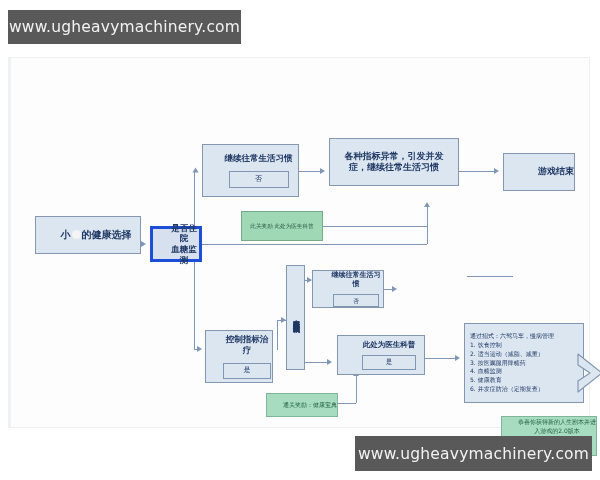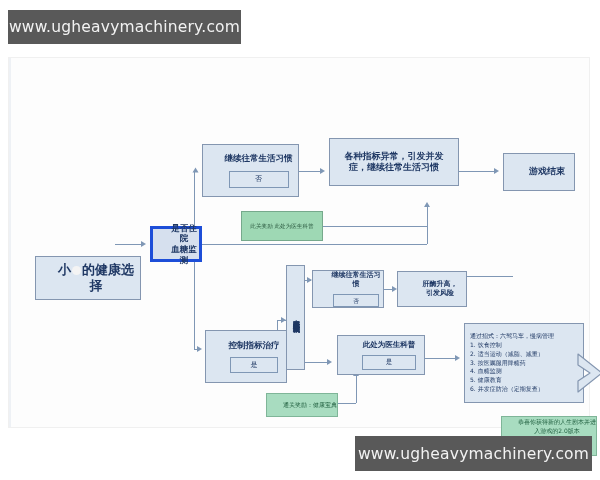--- a/index.html
+++ b/index.html
@@ -27,30 +27,30 @@
         color:#1f3864;line-height:1.25;padding-left:16px;}
   .blue{background:#dce6f1;border:1px solid #8496b0;}
   .blue2{background:#d6e0ee;border:3px solid #1d4ed8;}
   .green{background:#9ed8b4;border:1px solid #76a98c;color:#2f5e44;}
   .green2{background:#a8dcc0;border:1px solid #7fb598;color:#1f5e3e;}
   .inner{background:#dce6f1;border:1px solid #7f97b5;
          display:flex;align-items:center;justify-content:center;
          color:#1f3864;}
 
   
-  #n-start{left:26px;top:158px;width:106px;height:44px;font-size:13px;font-weight:bold;margin-top:40px;}
+  #n-start{left:26px;top:158px;width:106px;height:38px;font-size:10px;font-weight:bold;}
   #n-start .redact{display:inline-block;width:9px;height:9px;background:#f4f4f4;
                    border-radius:50%;vertical-align:middle;margin:0 1px;}
   #n-decide{left:141px;top:168px;width:52px;height:36px;font-size:8.5px;font-weight:bold;}
   #n-habit{left:193px;top:86px;width:97px;height:53px;font-size:8.5px;font-weight:bold;}
   #n-habit .inner{width:58px;height:15px;margin-top:7px;font-size:7px;font-weight:normal;}
   #n-abn{left:320px;top:80px;width:130px;height:48px;font-size:9px;font-weight:bold;padding:0 7px;}
-  #n-end{left:494px;top:95px;width:72px;height:38px;font-size:9px;font-weight:bold;}
+  #n-end{left:494px;top:95px;width:72px;height:38px;font-size:9px;font-weight:bold;align-items:flex-end;}
   #n-sci{left:232px;top:153px;width:82px;height:30px;font-size:5.6px;padding:0 3px;}
-  #n-treat{left:196px;top:272px;width:82px;height:53px;font-size:8.5px;font-weight:bold;}
+  #n-treat{left:196px;top:272px;width:68px;height:53px;font-size:8.5px;font-weight:bold;}
   #n-treat .inner{width:46px;height:14px;margin-top:7px;font-size:7px;font-weight:normal;}
   #n-vert{left:277px;top:207px;width:19px;height:105px;font-size:7px;font-weight:bold;
           writing-mode:vertical-rl;text-orientation:upright;letter-spacing:.5px;
           line-height:1;padding:3px 0;}
   #n-habit2{left:303px;top:212px;width:72px;height:38px;font-size:7px;font-weight:bold;}
   #n-habit2 .inner{width:44px;height:12px;margin-top:5px;font-size:6px;font-weight:normal;}
   #n-liver{left:388px;top:213px;width:70px;height:36px;font-size:7px;font-weight:bold;}
   #n-life{left:328px;top:277px;width:88px;height:40px;font-size:7.5px;font-weight:bold;}
   #n-life .inner{width:52px;height:13px;margin-top:5px;font-size:6.5px;font-weight:normal;}
   #n-reward{left:257px;top:335px;width:72px;height:24px;font-size:6px;}
@@ -170,24 +170,20 @@
 
   <div class="node blue" id="n-vert">
     <div>出院后是否建立健康养生活模式</div>
   </div>
 
   <div class="node blue" id="n-habit2">
     <div>继续往常生活习惯</div>
     <div class="inner">否</div>
   </div>
 
-  <div class="node blue" id="n-liver">
-    <div>肝酶升高，</div>
-    <div>引发风险</div>
-  </div>
 
   <div class="node blue" id="n-life">
     <div>此处为医生科普</div>
     <div class="inner">是</div>
   </div>
 
   <div class="node green2" id="n-reward">
     <div>通关奖励：健康宝典</div>
   </div>
 

